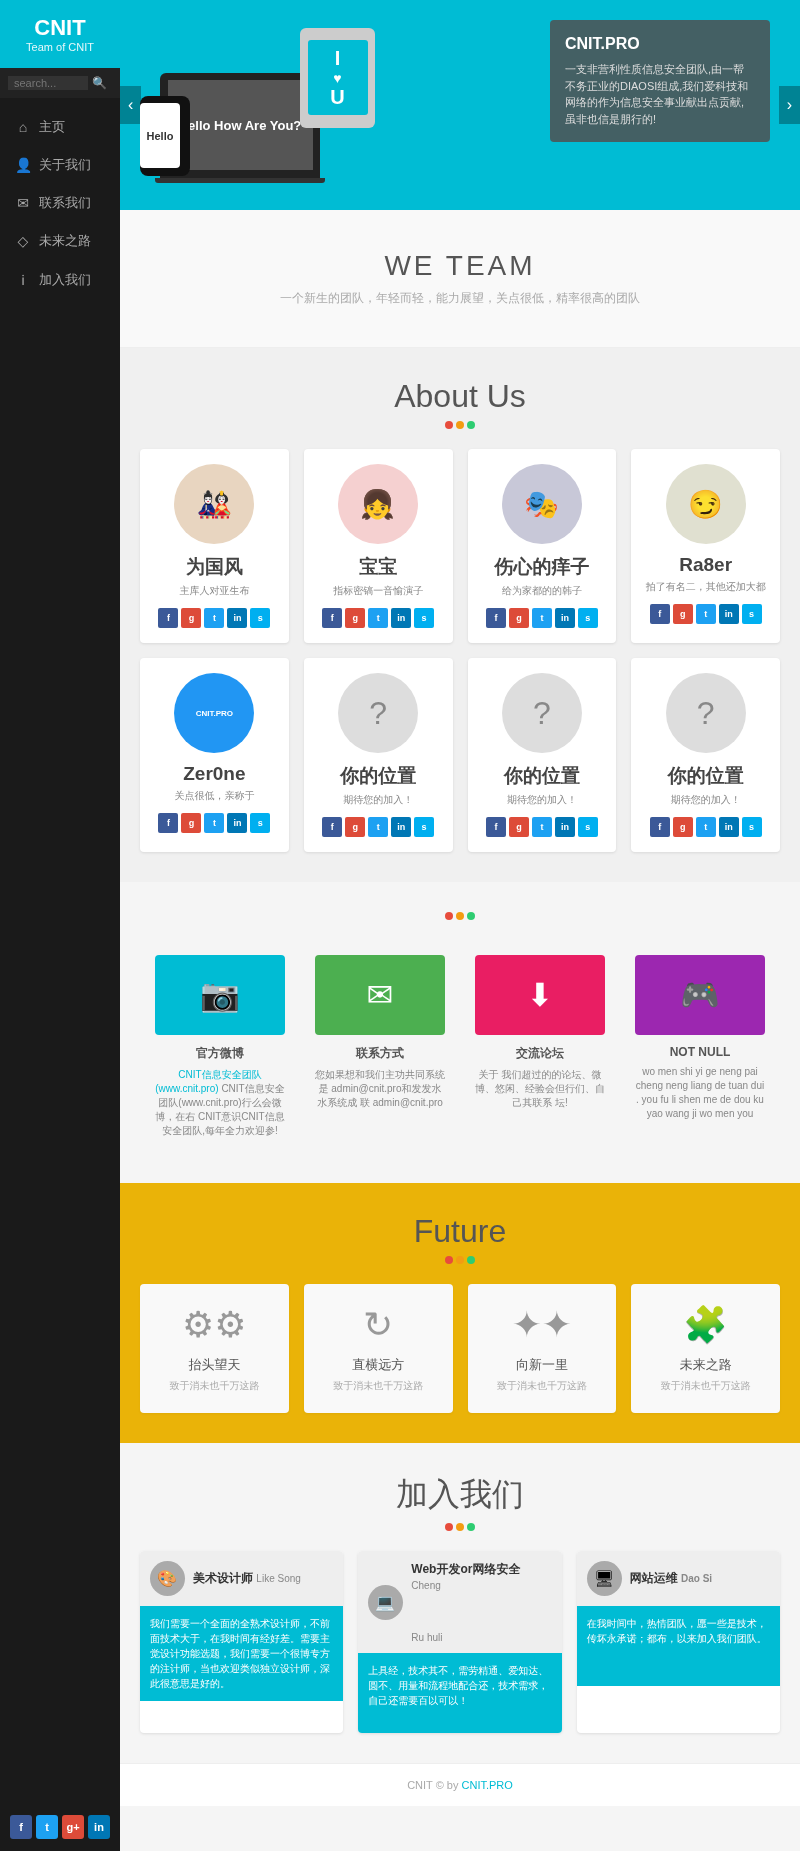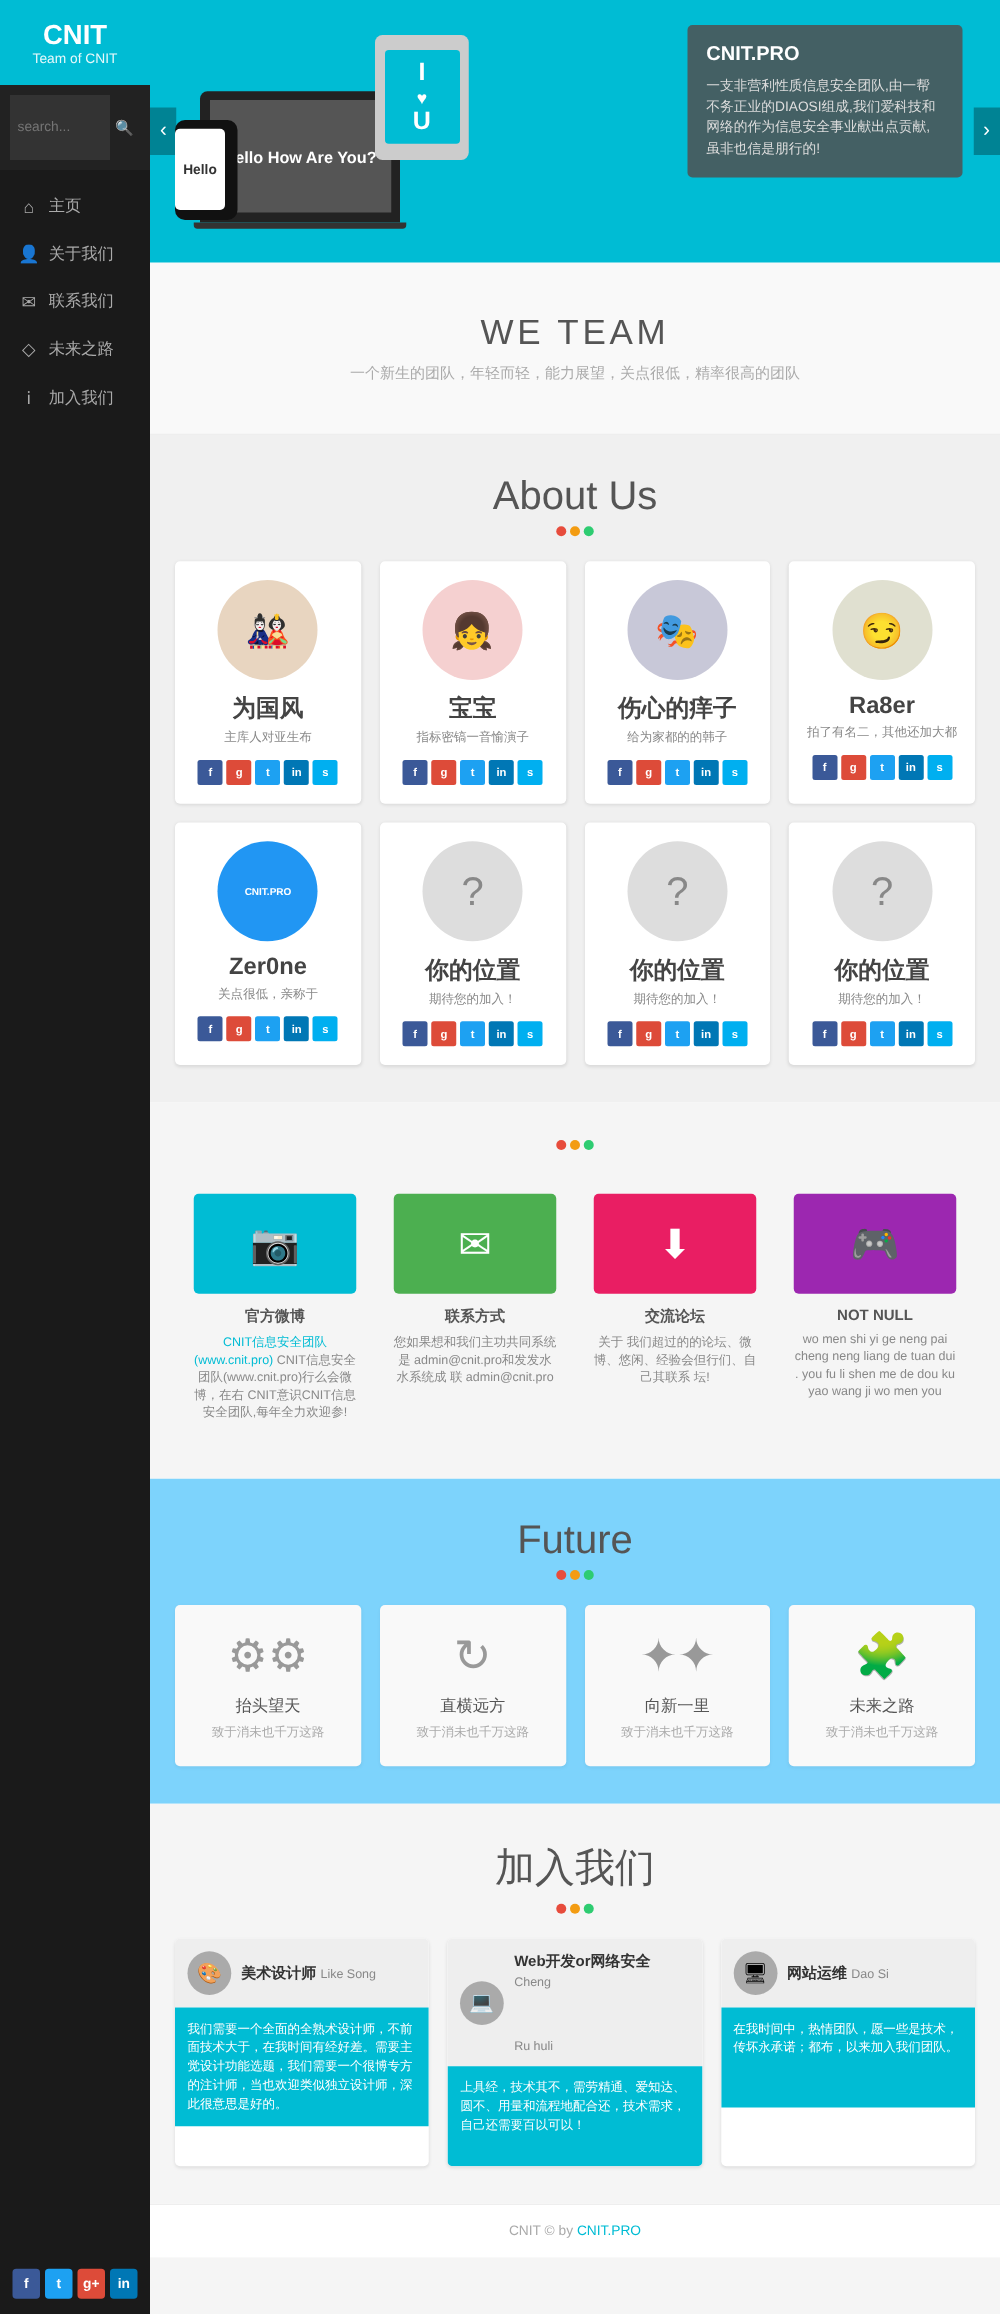--- a/index.html
+++ b/index.html
@@ -34,21 +34,21 @@
     .sidebar-search {
       padding: 8px;
       background: #222;
       display: flex;
       align-items: center;
     }
     .sidebar-search input {
       background: #333;
       border: none;
       color: #aaa;
-      padding: 20px 6px;
+      padding: 1px 6px;
       font-size: 11px;
       width: 80px;
       outline: none;
     }
     .sidebar-search .search-icon {
       color: #aaa;
       font-size: 12px;
       margin-left: 4px;
       cursor: pointer;
     }
@@ -309,21 +309,21 @@
       line-height: 1.4;
     }
     .service-card-link {
       color: #00bcd4;
       font-size: 10px;
       text-decoration: none;
     }
 
     
     .future-section {
-      background: #7dd3fc;
+      background: #eab308;
       padding: 30px 20px;
     }
     .future-cards {
       display: grid;
       grid-template-columns: repeat(4, 1fr);
       gap: 15px;
       margin-top: 20px;
     }
     .future-card {
       background: #f9f9f9;
@@ -813,21 +813,21 @@
         <div class="join-body">
           <p>上具经，技术其不，需劳精通、爱知达、圆不、用量和流程地配合还，技术需求，自己还需要百以可以！</p>
         </div>
       </div>
       <div class="join-card">
         <div class="join-card-header">
           <div class="join-avatar">🖥</div>
           <div>
             <div class="join-name">
               <span>网站运维</span>
-              <span style="color:#888; font-weight:normal; font-size:10px;">Dao Si</span>
+              <span style="color:#888; font-weight:bold; font-size:10px;">Dao Si</span>
             </div>
           </div>
         </div>
         <div class="join-body">
           <p>在我时间中，热情团队，愿一些是技术，传坏永承诺；都布，以来加入我们团队。</p>
         </div>
       </div>
     </div>
   </div>
 

